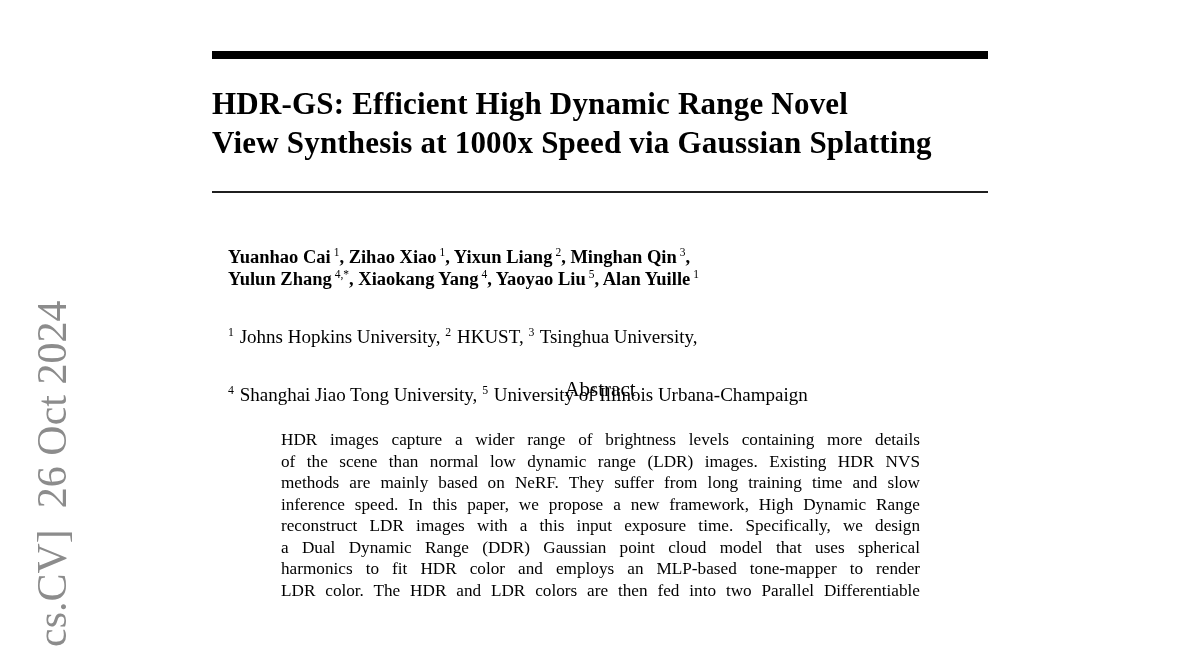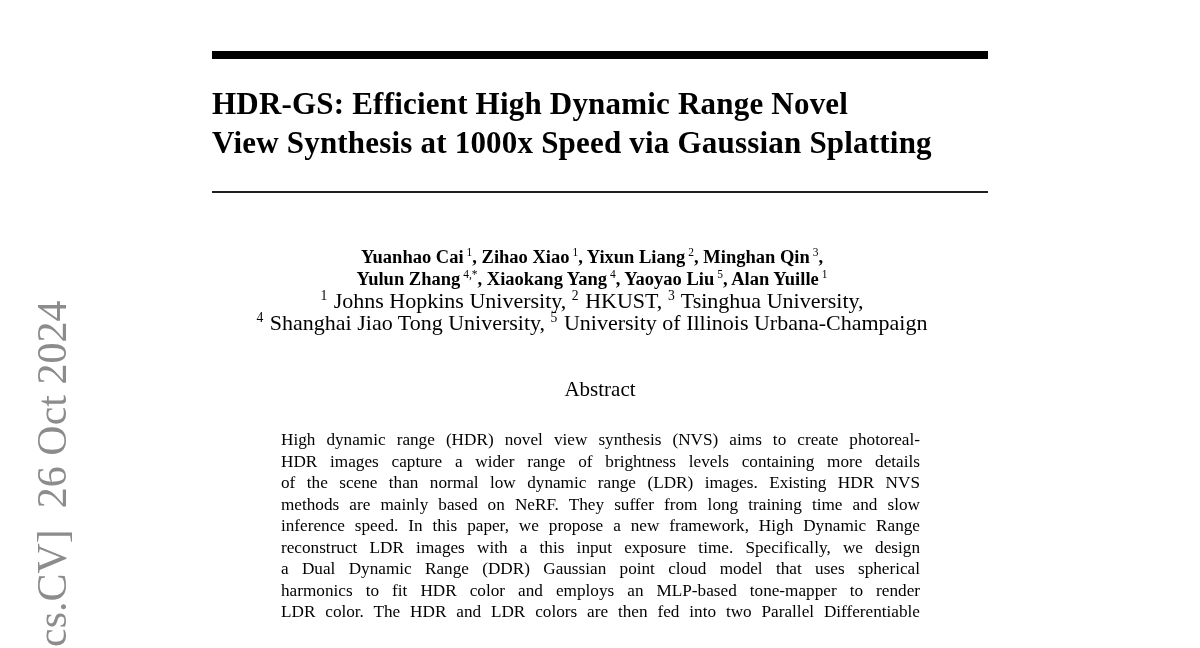--- a/index.html
+++ b/index.html
@@ -28,25 +28,25 @@
   .rule-thick { position: absolute; left: 212px; top: 51px; width: 776px; height: 8px; background: #000000; }
   .rule-thin  { position: absolute; left: 212px; top: 191px; width: 776px; height: 2px; background: #1f1f1f; }
 
   .paper-title {
     position: absolute; left: 212px; top: 84px; width: 776px;
     text-align: left; font-weight: bold; font-size: 31px; line-height: 39px;
     letter-spacing: 0.2px;
   }
 
   .author-block {
-    position: absolute; left: 204px; top: 246px; width: 776px;
-    text-align: center; line-height: 22px;
+    position: absolute; left: 228px; top: 246px; width: 776px;
+    text-align: left; line-height: 22px;
   }
   .author-line { font-weight: bold; font-size: 18.5px; }
-  .affil-line  { font-weight: normal; font-size: 22px; }
+  .affil-line  { font-weight: normal; font-size: 19px; margin-top: 36px; }
   sup { font-size: 0.62em; line-height: 0; font-weight: normal; }
   .author-line sup { margin-left: 3px; }
   .affil-line sup { margin-right: 1px; }
 
   .abstract-heading {
     position: absolute; left: 212px; top: 377px; width: 776px;
     text-align: center; font-weight: normal; font-size: 21px;
   }
 
   .abstract-body {
@@ -78,21 +78,20 @@
   <div class="author-line"><span>Yuanhao Cai</span><sup>1</sup>, <span>Zihao Xiao</span><sup>1</sup>, <span>Yixun Liang</span><sup>2</sup>, <span>Minghan Qin</span><sup>3</sup>,</div>
       <div class="author-line"><span>Yulun Zhang</span><sup>4,*</sup>, <span>Xiaokang Yang</span><sup>4</sup>, <span>Yaoyao Liu</span><sup>5</sup>, <span>Alan Yuille</span><sup>1</sup></div>
       <div class="affil-line"><sup>1</sup> Johns Hopkins University, <sup>2</sup> HKUST, <sup>3</sup> Tsinghua University,</div>
       <div class="affil-line"><sup>4</sup> Shanghai Jiao Tong University, <sup>5</sup> University of Illinois Urbana-Champaign</div>
     </div>
 
   <div class="abstract-heading">Abstract</div>
 
   <div class="abstract-body">
 
-  <div class="abs-line">High dynamic range (HDR) novel view synthesis (NVS) aims to create photoreal-</div>
       <div class="abs-line">HDR images capture a wider range of brightness levels containing more details</div>
       <div class="abs-line">of the scene than normal low dynamic range (LDR) images. Existing HDR NVS</div>
       <div class="abs-line">methods are mainly based on NeRF. They suffer from long training time and slow</div>
       <div class="abs-line">inference speed. In this paper, we propose a new framework, High Dynamic Range</div>
       <div class="abs-line">reconstruct LDR images with a this input exposure time. Specifically, we design</div>
       <div class="abs-line">a Dual Dynamic Range (DDR) Gaussian point cloud model that uses spherical</div>
       <div class="abs-line">harmonics to fit HDR color and employs an MLP-based tone-mapper to render</div>
       <div class="abs-line">LDR color. The HDR and LDR colors are then fed into two Parallel Differentiable</div>
     </div>
 

